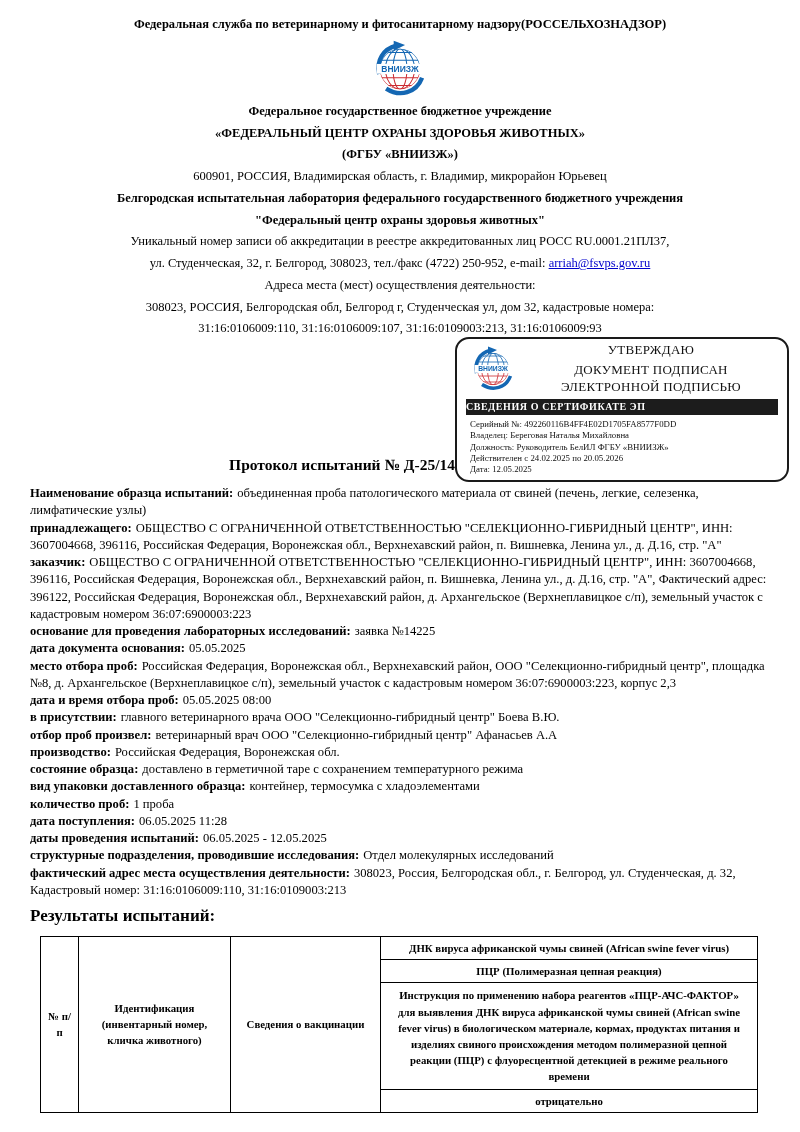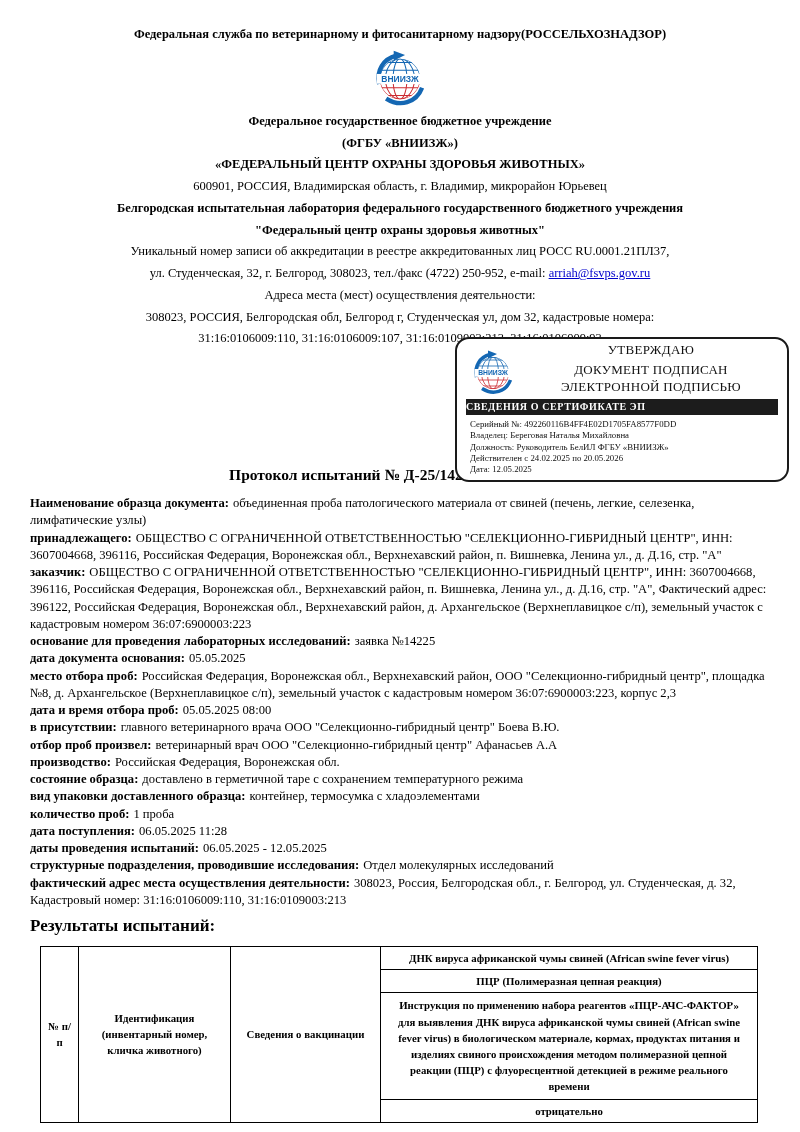--- a/index.html
+++ b/index.html
@@ -6,36 +6,36 @@
   .page{
     position:relative;
     width:800px;
     height:1132px;
     margin:0 auto;
     background:#ffffff;
     font-family:"Liberation Serif", serif;
     color:#000;
     overflow:hidden;
     box-sizing:border-box;
-    padding:12px 30px;
+    padding:2px 30px;
   }
   
   .header{text-align:center;padding-top:16px;font-size:12.5px;}
   .hl{margin:0 0 8px;line-height:1.1;}
   .bold{font-weight:bold;}
   .logo-wrap{height:58px;margin:2px 0 7px;}
   .logo-wrap svg{height:58px;width:66px;}
   a.link{color:#0000cc;text-decoration:underline;cursor:pointer;}
   
   .stamp{
     position:absolute;left:455px;top:337px;width:334px;
     border:2.5px solid #1a1a1a;border-radius:14px;
     background:#fff;box-sizing:border-box;padding:3px 5px 3px;
   }
-  .stamp-top{display:flex;align-items:flex-end;}
+  .stamp-top{display:flex;align-items:center;}
   .stamp-top svg{width:54px;height:46px;flex:0 0 auto;margin-left:4px;}
   .stamp-head{flex:1;text-align:center;font-size:13px;line-height:1.3;color:#111;letter-spacing:0.3px;}
   .stamp-head .approve{margin-bottom:3px;}
   .stamp-bar{
     background:#1c1c1c;color:#fff;text-align:left;
     font-size:10px;font-weight:bold;letter-spacing:0.6px;
     padding:2px 0 3px;margin:3px 4px 4px;
   }
   .stamp-details{font-size:8.8px;line-height:1.3;padding:0 0 1px 8px;color:#111;}
   .stamp-spacer{height:110px;}
@@ -116,22 +116,22 @@
 <div class="page">
 
   <div class="header">
     <div class="hl bold">Федеральная служба по ветеринарному и фитосанитарному надзору(РОССЕЛЬХОЗНАДЗОР)</div>
     <div class="logo-wrap">
       <svg viewBox="0 0 100 92" aria-hidden="true">
           <use href="#vniizh-logo"></use>
         </svg>
     </div>
     <div class="hl bold">Федеральное государственное бюджетное учреждение</div>
+    <div class="hl bold">«ФЕДЕРАЛЬНЫЙ ЦЕНТР ОХРАНЫ ЗДОРОВЬЯ ЖИВОТНЫХ»</div>
     <div class="hl bold">(ФГБУ «ВНИИЗЖ»)</div>
-    <div class="hl bold">«ФЕДЕРАЛЬНЫЙ ЦЕНТР ОХРАНЫ ЗДОРОВЬЯ ЖИВОТНЫХ»</div>
     <div class="hl">600901, РОССИЯ, Владимирская область, г. Владимир, микрорайон Юрьевец</div>
     <div class="hl bold">Белгородская испытательная лаборатория федерального государственного бюджетного учреждения</div>
     <div class="hl bold">"Федеральный центр охраны здоровья животных"</div>
     <div class="hl">Уникальный номер записи об аккредитации в реестре аккредитованных лиц РОСС RU.0001.21ПЛ37,</div>
     <div class="hl">
       <span>ул. Студенческая, 32, г. Белгород, 308023, тел./факс (4722) 250-952, e-mail: </span><a class="link">arriah@fsvps.gov.ru</a>
     </div>
     <div class="hl">Адреса места (мест) осуществления деятельности:</div>
     <div class="hl">308023, РОССИЯ, Белгородская обл, Белгород г, Студенческая ул, дом 32, кадастровые номера:</div>
     <div class="hl">31:16:0106009:110, 31:16:0106009:107, 31:16:0109003:213, 31:16:0106009:93</div>
@@ -157,21 +157,21 @@
       <div>Дата: 12.05.2025</div>
     </div>
   </div>
 
   <div class="stamp-spacer"></div>
 
   <div class="title">Протокол испытаний № Д-25/14225 от 12.05.2025</div>
 
   <div class="fields">
 
-      <div class="field"><b class="flabel">Наименование образца документа:</b><span class="fvalue">объединенная проба патологического материала от свиней (печень, легкие, селезенка, лимфатические узлы)</span></div>
+      <div class="field"><b class="flabel">Наименование образца испытаний:</b><span class="fvalue">объединенная проба патологического материала от свиней (печень, легкие, селезенка, лимфатические узлы)</span></div>
 
       <div class="field"><b class="flabel">принадлежащего:</b><span class="fvalue">ОБЩЕСТВО С ОГРАНИЧЕННОЙ ОТВЕТСТВЕННОСТЬЮ "СЕЛЕКЦИОННО-ГИБРИДНЫЙ ЦЕНТР", ИНН: 3607004668, 396116, Российская Федерация, Воронежская обл., Верхнехавский район, п. Вишневка, Ленина ул., д. Д.16, стр. "А"</span></div>
 
       <div class="field"><b class="flabel">заказчик:</b><span class="fvalue">ОБЩЕСТВО С ОГРАНИЧЕННОЙ ОТВЕТСТВЕННОСТЬЮ "СЕЛЕКЦИОННО-ГИБРИДНЫЙ ЦЕНТР", ИНН: 3607004668, 396116, Российская Федерация, Воронежская обл., Верхнехавский район, п. Вишневка, Ленина ул., д. Д.16, стр. "А", Фактический адрес: 396122, Российская Федерация, Воронежская обл., Верхнехавский район, д. Архангельское (Верхнеплавицкое с/п), земельный участок с кадастровым номером 36:07:6900003:223</span></div>
 
       <div class="field"><b class="flabel">основание для проведения лабораторных исследований:</b><span class="fvalue">заявка №14225</span></div>
 
       <div class="field"><b class="flabel">дата документа основания:</b><span class="fvalue">05.05.2025</span></div>
 
       <div class="field"><b class="flabel">место отбора проб:</b><span class="fvalue">Российская Федерация, Воронежская обл., Верхнехавский район, ООО "Селекционно-гибридный центр", площадка №8, д. Архангельское (Верхнеплавицкое с/п), земельный участок с кадастровым номером 36:07:6900003:223, корпус 2,3</span></div>

